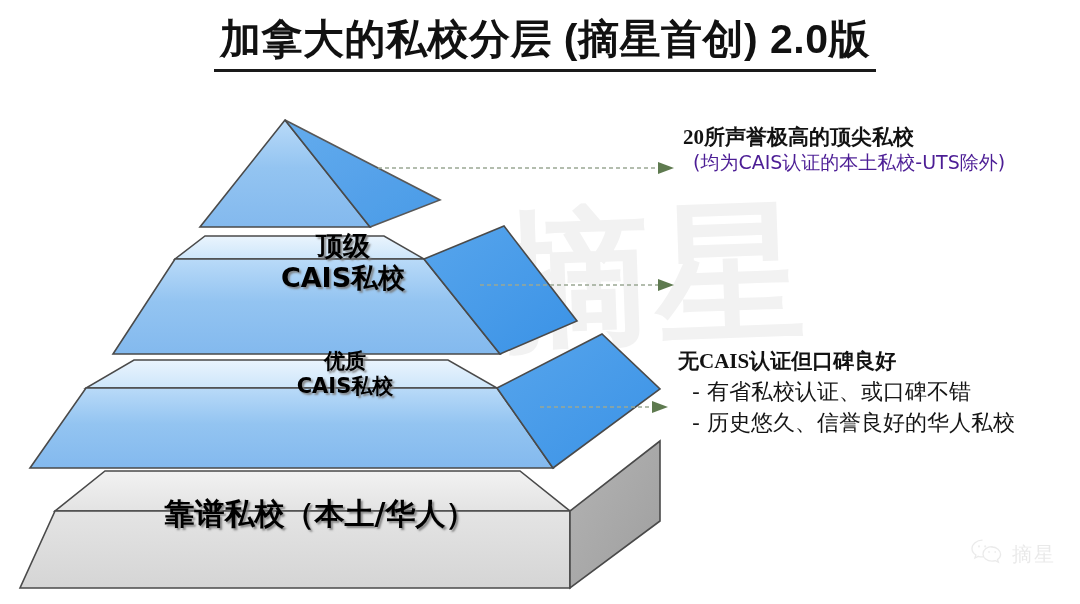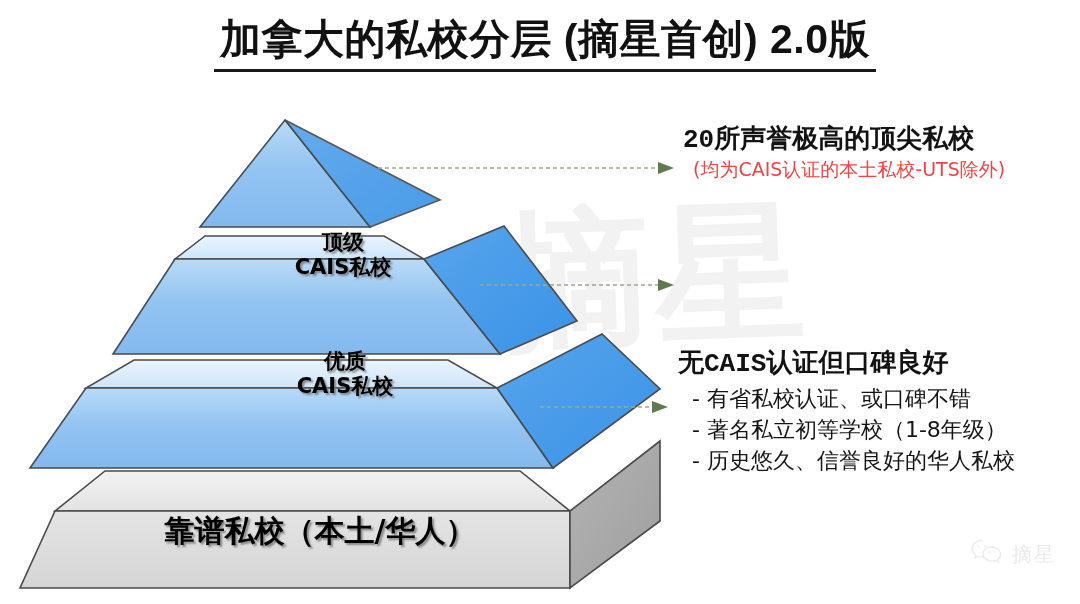--- a/index.html
+++ b/index.html
@@ -89,52 +89,52 @@
     position: absolute;
     z-index: 8;
     text-align: center;
     color: #000;
     font-weight: bold;
     text-shadow: 2px 2px 2px rgba(120,120,120,0.85);
     pointer-events: none;
     line-height: 1.18;
     font-family: "DejaVu Sans", sans-serif;
   }
-  #tier-label-1 { left: 228px; top: 134px; width: 230px; font-size: 21px; }
+  #tier-label-1 { left: 228px; top: 134px; width: 230px; font-size: 27px; }
   #tier-label-2 { left: 195px; top: 253px; width: 300px; font-size: 21px; }
-  #tier-label-3 { left: 110px; top: 400px; width: 420px; font-size: 30px; margin-top: 17px; }
+  #tier-label-3 { left: 110px; top: 400px; width: 420px; font-size: 30px; }
   .tier-label .l1 { display: block; }
   .tier-label .l2 { display: block; }
 
   
   .connectors {
     position: absolute;
     left: 0; top: 0;
     width: 1080px; height: 604px;
     z-index: 6;
     pointer-events: none;
   }
 
   
   .annotation {
     position: absolute;
     z-index: 10;
   }
   .ann-head {
-    font-size: 26px;
+    font-size: 21px;
     font-weight: bold;
     color: #121212;
     letter-spacing: 0px;
     line-height: 1.25;
     white-space: nowrap;
-    font-family: Liberation Mono, monospace;
+    font-family: Liberation Serif, serif;
   }
   .ann-sub {
     font-size: 19px;
-    color: #ef4444;
+    color: #4c1d95;
     line-height: 1.3;
     white-space: nowrap;
     padding-left: 10px;
     font-family: "DejaVu Sans", sans-serif;
   }
   .ann-list {
     margin: 2px 0 0 0;
     padding: 0;
     list-style: none;
   }
@@ -260,21 +260,20 @@
   <div class="ann-sub">(均为CAIS认证的本土私校-UTS除外)</div>
 </div>
 
 <div class="annotation" id="annotation-2">
 </div>
 
 <div class="annotation" id="annotation-3">
   <div class="ann-head">无CAIS认证但口碑良好</div>
   <ul class="ann-list">
     <li>- 有省私校认证、或口碑不错</li>
-    <li>- 著名私立初等学校（1-8年级）</li>
     <li>- 历史悠久、信誉良好的华人私校</li>
   </ul>
 </div>
 
 <div class="wm-corner">
   <span>
     <svg width="34" height="28" viewBox="0 0 34 28" xmlns="http://www.w3.org/2000/svg">
       <g fill="none" stroke="#bdbdbd" stroke-width="1.3">
         <path d="M12.5 2.2C6.6 2.2 2 6.0 2 10.6c0 2.6 1.5 4.9 3.9 6.4l-1.0 3.0 3.4-1.7c1.3 0.4 2.7 0.6 4.2 0.6 0.4 0 0.8 0 1.2-0.05"></path>
         <path d="M22.0 8.6c-5.0 0-9.0 3.3-9.0 7.3s4.0 7.3 9.0 7.3c1.2 0 2.4-0.2 3.5-0.5l2.9 1.5-0.85-2.6c1.9-1.3 3.05-3.2 3.05-5.3 0-4.0-4.0-7.3-8.65-7.3z"></path>

